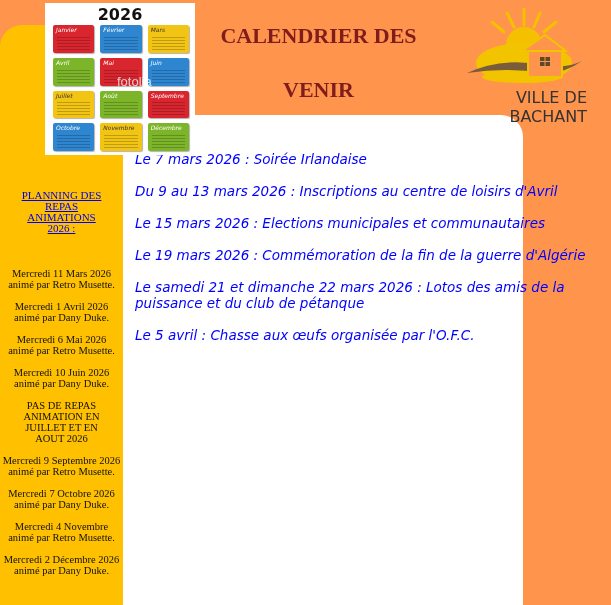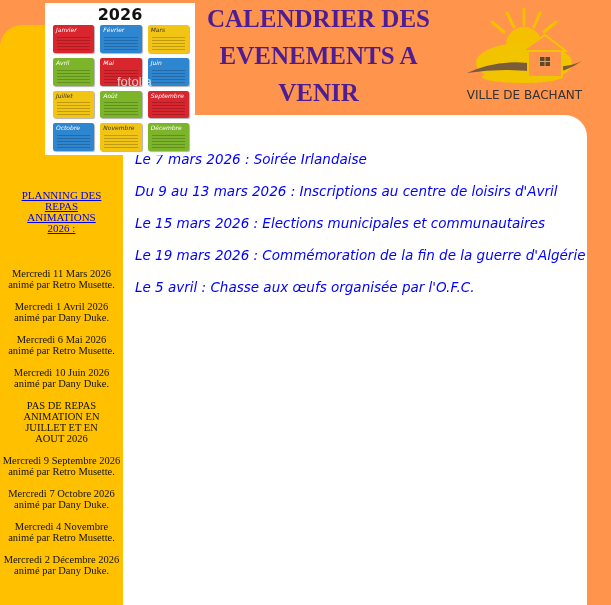--- a/index.html
+++ b/index.html
@@ -39,32 +39,32 @@
   }
   .fotolia {
     position:absolute; left:72px; top:71px; font-size:13px; color:rgba(255,255,255,.75);
     font-family:Liberation Sans, sans-serif; z-index:4;
   }
   .title-box {
     position:absolute; left:197px; top:0; width:243px; height:115px;
     text-align:center; z-index:3;
   }
   .title-box div {
-    font-family:"Liberation Serif", serif; font-weight:bold; font-size:25px; line-height:36px; color:#4c1d95;
-    margin-top:1px;
+    font-family:"Liberation Serif", serif; font-weight:bold; font-size:22px; line-height:36px; color:#7f1d1d;
+    margin-top:18px;
   }
   .logo {
     position:absolute; left:462px; top:5px; width:125px; height:100px; z-index:3;
   }
   .logo-text {
-    position:absolute; left:0; right:0; top:83px; text-align:center;
-    font-family:"DejaVu Sans", sans-serif; font-size:12px; color:#333;
+    position:absolute; left:0; right:0; top:83px; text-align:right;
+    font-family:"DejaVu Sans", sans-serif; font-size:16px; color:#333;
   }
   .content {
-    position:absolute; left:123px; top:115px; width:464px; height:490px;
+    position:absolute; left:123px; top:115px; width:400px; height:490px;
     background:#fff; border-top-right-radius:22px; z-index:2;
   }
   .events { position:absolute; left:12px; top:40px; width:465px; }
   .event {
     font-family:"DejaVu Sans", sans-serif; font-style:italic; color:#0000ff;
     font-size:13.5px; line-height:16px; margin:0 0 16px 0;
   }
   .side-content {
     position:absolute; left:0; top:190px; width:123px; z-index:3;
     text-align:center; font-size:10.5px; line-height:11px; color:#111;
@@ -119,21 +119,20 @@
       </div>
     <div class="cal-month" style="background:#7db52a">
         <span>Décembre</span>
       </div>
   </div>
   <div class="fotolia">fotolia</div>
 </div>
 
 <div class="title-box">
   <div>CALENDRIER DES</div>
-  <div>EVENEMENTS A</div>
   <div>VENIR</div>
 </div>
 
 <div class="logo">
   <svg width="125" height="82" viewBox="0 0 125 82">
     <g stroke="#f5c000" stroke-width="3" stroke-linecap="round">
       <line x1="62" y1="4" x2="62" y2="20"></line>
       <line x1="45" y1="8" x2="52" y2="22"></line>
       <line x1="78" y1="8" x2="72" y2="22"></line>
       <line x1="30" y1="17" x2="42" y2="27"></line>
@@ -151,20 +150,21 @@
   </svg>
   <div class="logo-text">VILLE DE BACHANT</div>
 </div>
 
 <div class="content">
   <div class="events">
     <p class="event" style="margin-top:-4px;margin-bottom:16px;">Le 7 mars 2026 : Soirée Irlandaise</p>
     <p class="event">Du 9 au 13 mars 2026 : Inscriptions au centre de loisirs d'Avril</p>
     <p class="event">Le 15 mars 2026 : Elections municipales et communautaires</p>
     <p class="event">Le 19 mars 2026 : Commémoration de la fin de la guerre d'Algérie</p>
+    <p class="event">Le samedi 21 et dimanche 22 mars 2026 : Lotos des amis de la puissance et du club de pétanque</p>
     <p class="event">Le 5 avril : Chasse aux œufs organisée par l'O.F.C.</p>
   </div>
 </div>
 
 <div class="side-content">
   <a class="side-title" href="#">PLANNING DES REPAS ANIMATIONS 2026 :</a>
   <div class="side-item">
       <div>Mercredi 11 Mars 2026</div>
       <div>animé par Retro Musette.</div>
     </div>

